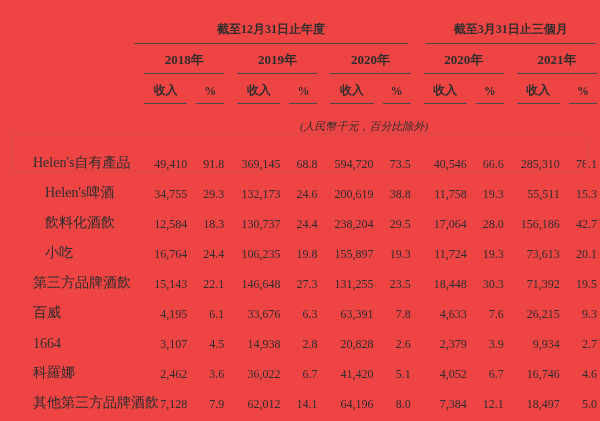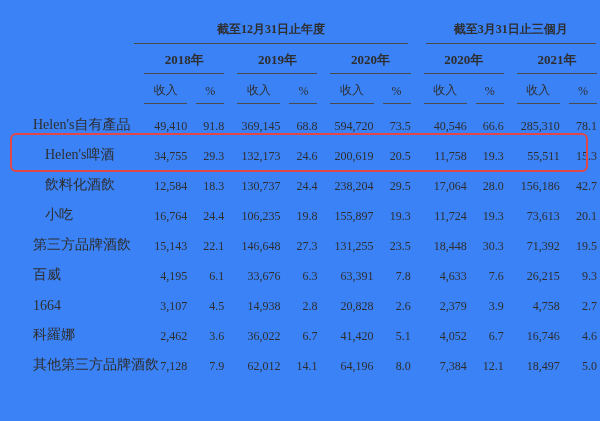--- a/index.html
+++ b/index.html
@@ -1,34 +1,34 @@
 <!DOCTYPE html>
 <html style="--rule: #4a4a4a; --text: #2e2e2e; --hl: #e14747;"><head>
 <meta charset="utf-8">
 <style>
   :root { --rule:#4a4a4a; --text:#2e2e2e; --hl:#e14747; }
   html,body { margin:0; padding:0; }
   body { font-family:"Liberation Serif","DejaVu Serif",serif; color:var(--text); }
-  .page { position:relative; width:600px; height:421px; background:#3b82f6; overflow:hidden; }
+  .page { position:relative; width:600px; height:421px; background:#ef4444; overflow:hidden; }
 
   table { border-collapse:collapse; table-layout:fixed; width:594px; margin:14px 0 0 3px; }
   th, td { padding:0; font-weight:normal; }
 
   th.grp { height:30px; vertical-align:bottom; }
   .grpline { font-weight:bold; font-size:12px; text-align:center;
              border-bottom:1px solid var(--rule); padding-bottom:5px; }
   .g1 { margin:0 3px; }
   .g2 { margin-left:15px; margin-right:1px; }
 
   th.yr { height:30px; vertical-align:bottom; }
   .yrline { font-weight:bold; font-size:13px; text-align:center;
             border-bottom:1px solid var(--rule); padding:7px 0 4px; margin-left:13px; }
 
   th.ch { height:30px; vertical-align:bottom; }
-  .chline { font-weight:normal; font-size:12px; 
+  .chline { font-weight:bold; font-size:12px; 
             border-bottom:1px solid var(--rule); padding:5px 0 4px; }
   th.ch.rev .chline { margin-left:13px; }
   th.ch.pct .chline { margin-left:9px; }
 
   th.note { height:32px; vertical-align:middle; font-weight:normal; font-style:italic;
             font-size:11px; text-align:center; padding-top:6px; }
 
   tbody td { height:25px; vertical-align:bottom; font-size:12px; }
   tbody tr:first-child td { height:30px; }
   td.lbl { white-space:nowrap; padding-left:30px; padding-bottom:5px; font-size:14px; }
@@ -114,20 +114,24 @@
         <th class="ch pct">
             <div class="chline">%</div>
           </th>
         <th class="ch rev">
             <div class="chline">收入</div>
           </th>
         <th class="ch pct">
             <div class="chline">%</div>
           </th>
       </tr>
+      <tr>
+        <th></th>
+        <th class="note" colspan="10">(人民幣千元，百分比除外)</th>
+      </tr>
     </thead>
     <tbody id="rows">
         <tr class="hl">
       <td class="lbl"><span class="lbl-text">Helen's自有產品</span></td>
       <td class="num rev">
             <div class="cl"><span class="val">49,410</span></div>
           </td>
       <td class="num pct">
             <div class="cl"><span class="val">91.8</span></div>
           </td>
@@ -167,21 +171,21 @@
       <td class="num rev">
             <div class="cl"><span class="val">132,173</span></div>
           </td>
       <td class="num pct">
             <div class="cl"><span class="val">24.6</span></div>
           </td>
       <td class="num rev">
             <div class="cl"><span class="val">200,619</span></div>
           </td>
       <td class="num pct">
-            <div class="cl"><span class="val">20.5</span></div>
+            <div class="cl"><span class="val">38.8</span></div>
           </td>
       <td class="num rev">
             <div class="cl"><span class="val">11,758</span></div>
           </td>
       <td class="num pct">
             <div class="cl"><span class="val">19.3</span></div>
           </td>
       <td class="num rev">
             <div class="cl"><span class="val">55,511</span></div>
           </td>
@@ -341,21 +345,21 @@
       <td class="num pct">
             <div class="cl"><span class="val">2.6</span></div>
           </td>
       <td class="num rev">
             <div class="cl"><span class="val">2,379</span></div>
           </td>
       <td class="num pct">
             <div class="cl"><span class="val">3.9</span></div>
           </td>
       <td class="num rev">
-            <div class="cl"><span class="val">4,758</span></div>
+            <div class="cl"><span class="val">9,934</span></div>
           </td>
       <td class="num pct">
             <div class="cl"><span class="val">2.7</span></div>
           </td>
     </tr>
         <tr>
       <td class="lbl"><span class="lbl-text">科羅娜</span></td>
       <td class="num rev">
             <div class="cl"><span class="val">2,462</span></div>
           </td>

